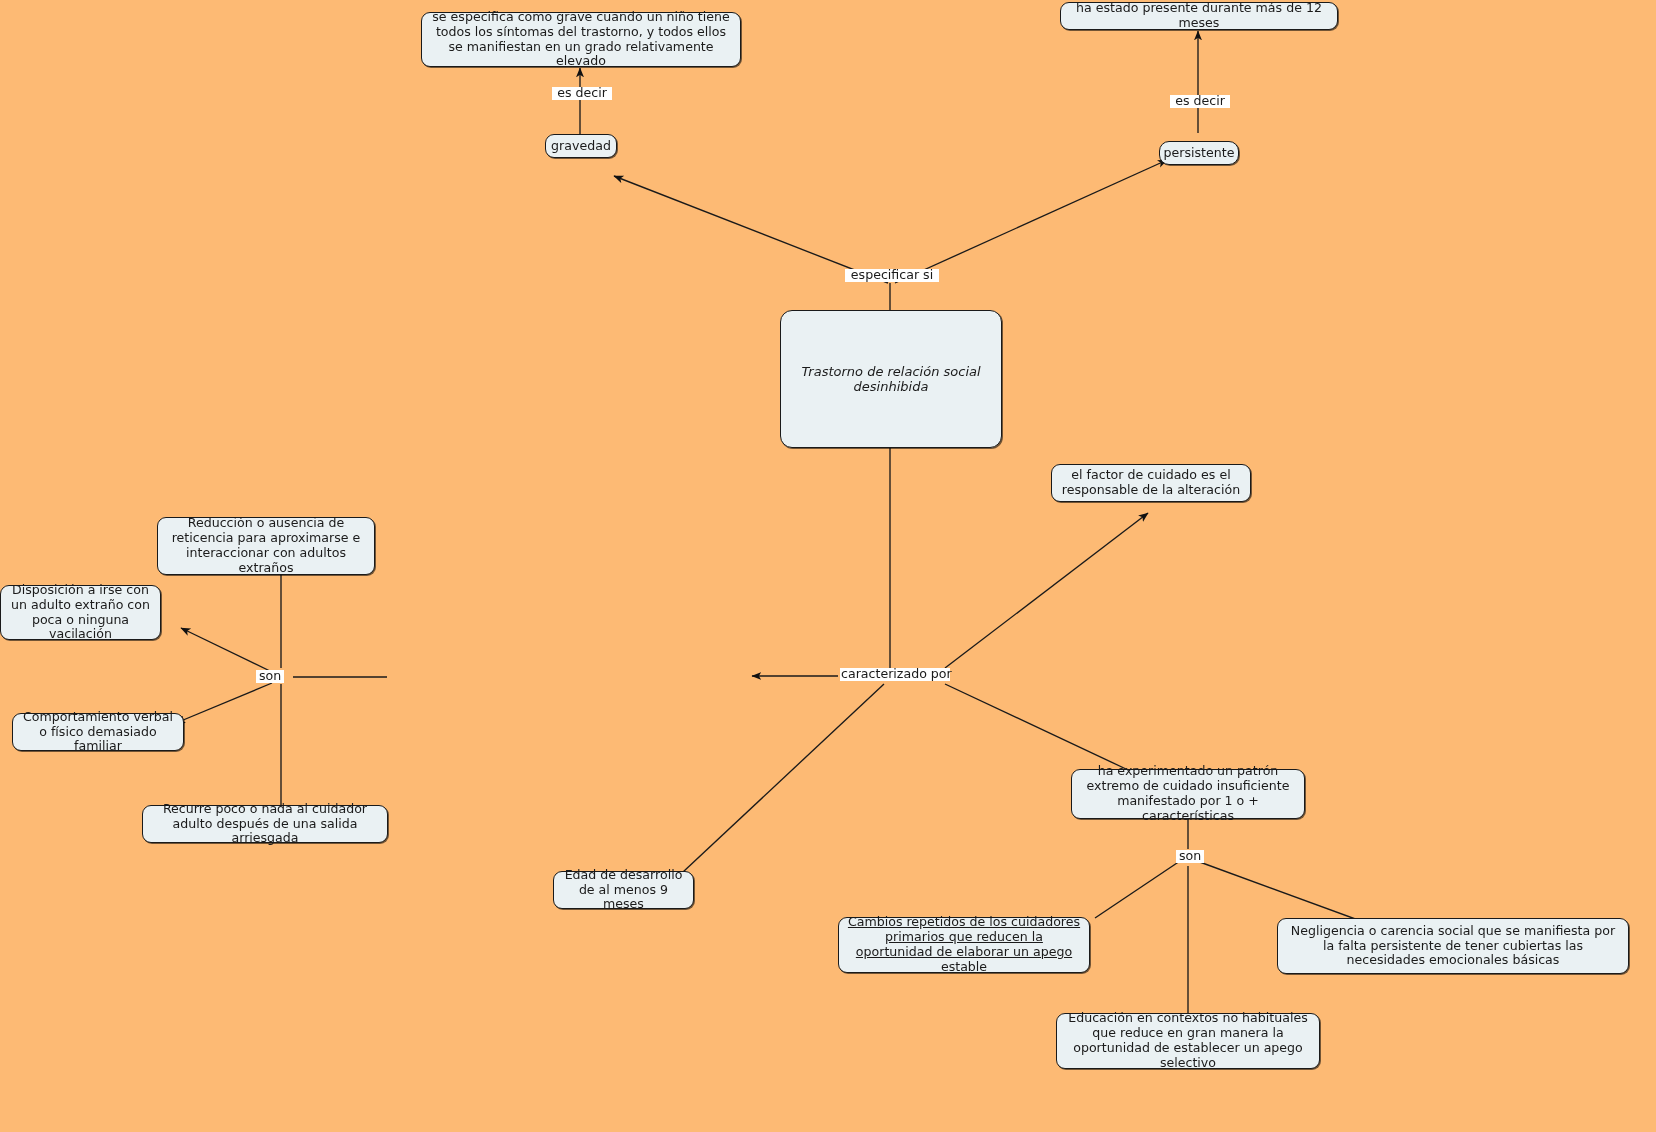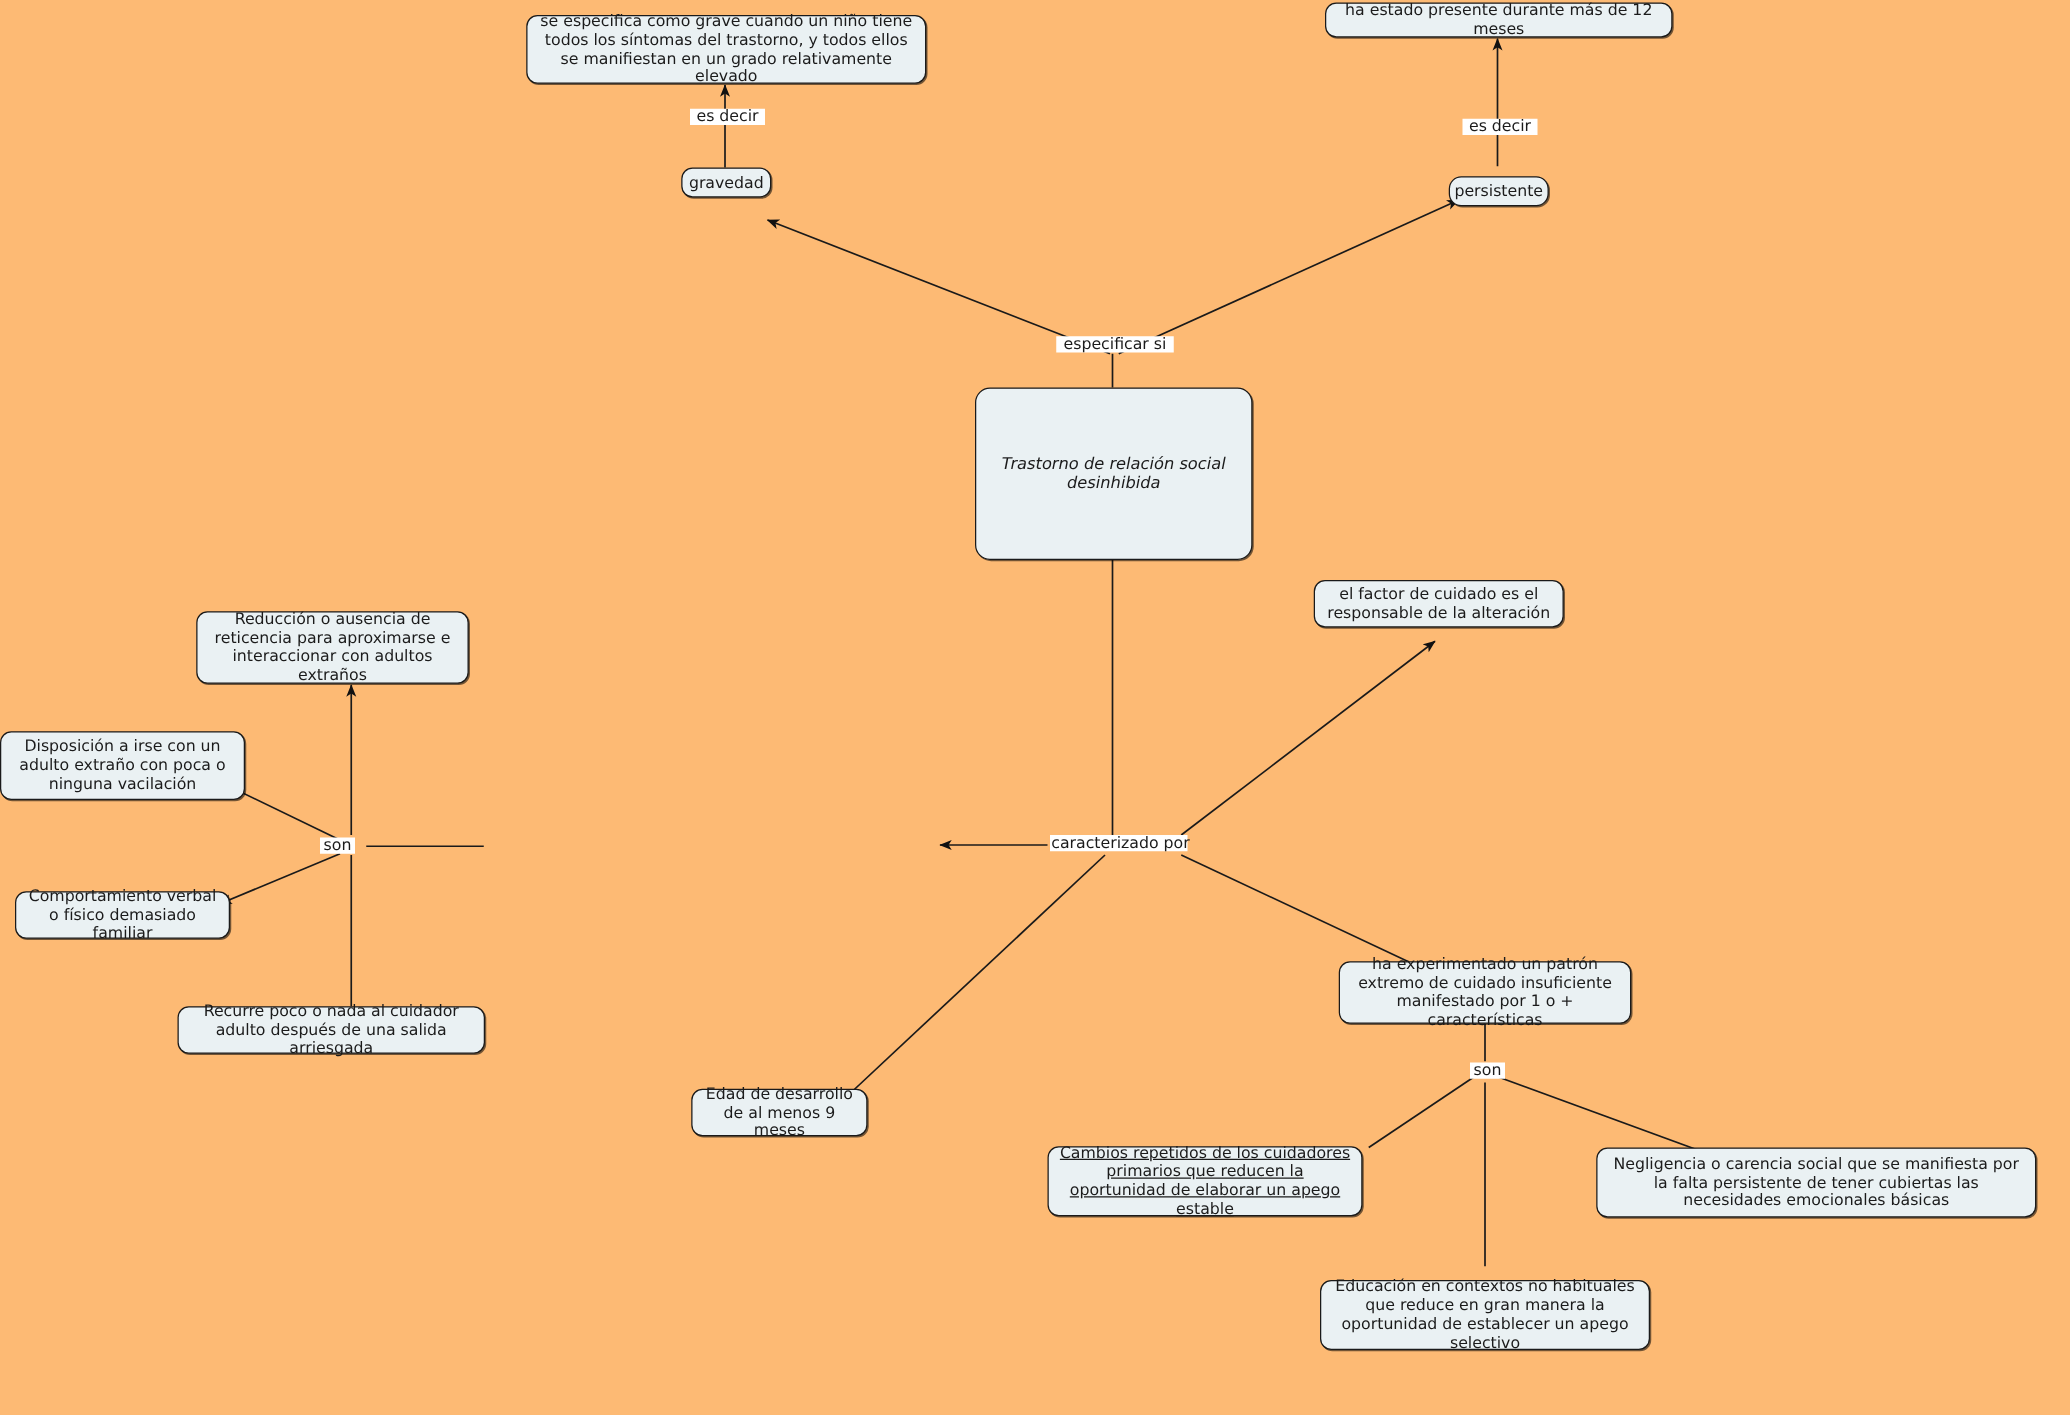--- a/index.html
+++ b/index.html
@@ -125,25 +125,25 @@
   </div>
 
   <div class="node" style="left:1159px; top:141px; width:80px; height:24px;border-radius:10px;">
     <span>persistente</span>
   </div>
 
   <div class="node concept big" style="left:780px; top:310px; width:222px; height:138px;font-style:italic;">
     <span>Trastorno de relación social desinhibida</span>
   </div>
 
-  <div class="node" style="left:157px; top:489px; width:218px; height:58px;">
+  <div class="node" style="left:157px; top:517px; width:218px; height:58px;">
     <span>Reducción o ausencia de reticencia para aproximarse e interaccionar con adultos extraños</span>
   </div>
 
-  <div class="node" style="left:0px; top:585px; width:196px; height:55px;">
+  <div class="node" style="left:0px; top:585px; width:161px; height:55px;">
     <span>Disposición a irse con un adulto extraño con poca o ninguna vacilación</span>
   </div>
 
   <div class="node" style="left:12px; top:713px; width:172px; height:38px;">
     <span>Comportamiento verbal o físico demasiado familiar</span>
   </div>
 
   <div class="node" style="left:142px; top:805px; width:246px; height:38px;">
     <span>Recurre poco o nada al cuidador adulto después de una salida arriesgada</span>
   </div>
@@ -162,21 +162,21 @@
   </div>
 
   <div class="node" style="left:838px; top:917px; width:252px; height:56px;text-decoration:underline;">
     <span>Cambios repetidos de los cuidadores primarios que reducen la oportunidad de elaborar un apego estable</span>
   </div>
 
   <div class="node" style="left:1277px; top:918px; width:352px; height:56px;">
     <span>Negligencia o carencia social que se manifiesta por la falta persistente de tener cubiertas las necesidades emocionales básicas</span>
   </div>
 
-  <div class="node" style="left:1056px; top:1013px; width:264px; height:56px;margin-top:11px;">
+  <div class="node" style="left:1056px; top:1013px; width:264px; height:56px;">
     <span>Educación en contextos no habituales que reduce en gran manera la oportunidad de establecer un apego selectivo</span>
   </div>
 
   <div class="linklabel" style="left:552px; top:87px; width:58px;">
     <span>es decir</span>
   </div>
 
   <div class="linklabel" style="left:1170px; top:95px; width:58px;">
     <span>es decir</span>
   </div>

